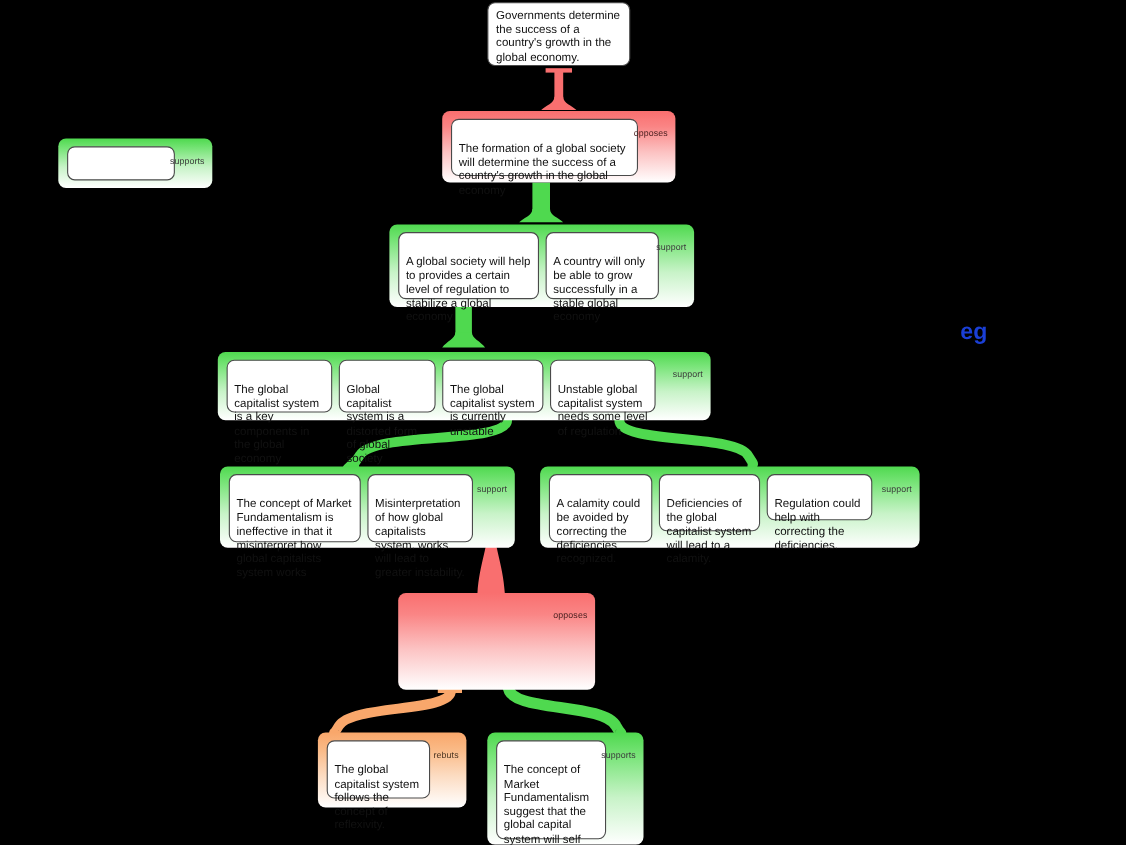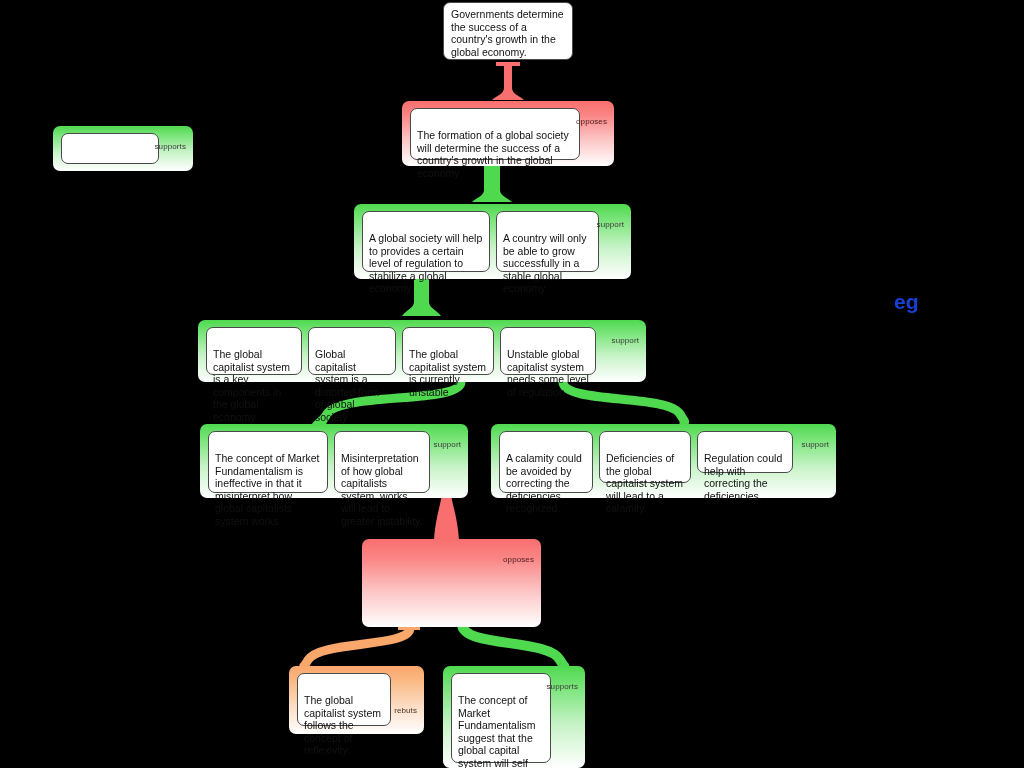--- a/index.html
+++ b/index.html
@@ -11,21 +11,21 @@
   
   .group{position:absolute;border-radius:7px;box-sizing:border-box;
          padding:7px 8px;display:flex;align-items:flex-start;gap:6px;}
   .group.support{background:linear-gradient(to bottom,#4fd94f 0%,#7ce57c 22%,#c8f3c8 58%,#ffffff 100%);}
   .group.oppose {background:linear-gradient(to bottom,#f96f6f 0%,#fa8585 22%,#fcc3c3 58%,#ffffff 100%);}
   .group.rebut  {background:linear-gradient(to bottom,#f9a76b 0%,#fab985 22%,#fcdcc2 58%,#ffffff 100%);}
 
   .group-label{position:absolute;top:16px;right:7px;font-size:8px;color:#3a3a3a;
                letter-spacing:.1px;line-height:9px;}
   .group.oppose .group-label{color:#4a2020;}
-  .group.rebut  .group-label{color:#4a3320;margin-top:24px;}
+  .group.rebut  .group-label{color:#4a3320;}
 
   
   .card{background:#ffffff;border:1.4px solid #4a4a4a;border-radius:7px;
         box-sizing:border-box;padding:20px 6px 5px 6px;
         font-size:10.5px;line-height:12.6px;color:#111;
         box-shadow:0 0 0 0 rgba(0,0,0,0);}
   .card.empty{min-height:30px;}
 
   
   .rootcard{position:absolute;background:#fff;border:1.4px solid #4a4a4a;
@@ -152,15 +152,15 @@
     <span class="group-label">rebuts</span>
   </div>
 
   <div class="group support" style="left:443px;top:666px;width:142px;height:102px;">
     <div class="card" style="width:100px;height:90px;">
       <span>The concept of Market Fundamentalism suggest that the global capital system will self corrects.</span>
     </div>
     <span class="group-label">supports</span>
   </div>
 
-  <div class="eg" style="left:894px;top:290px;">eg</div>
+  <div class="eg" style="left:873px;top:290px;">eg</div>
 
 </div>
 
 </body></html>

